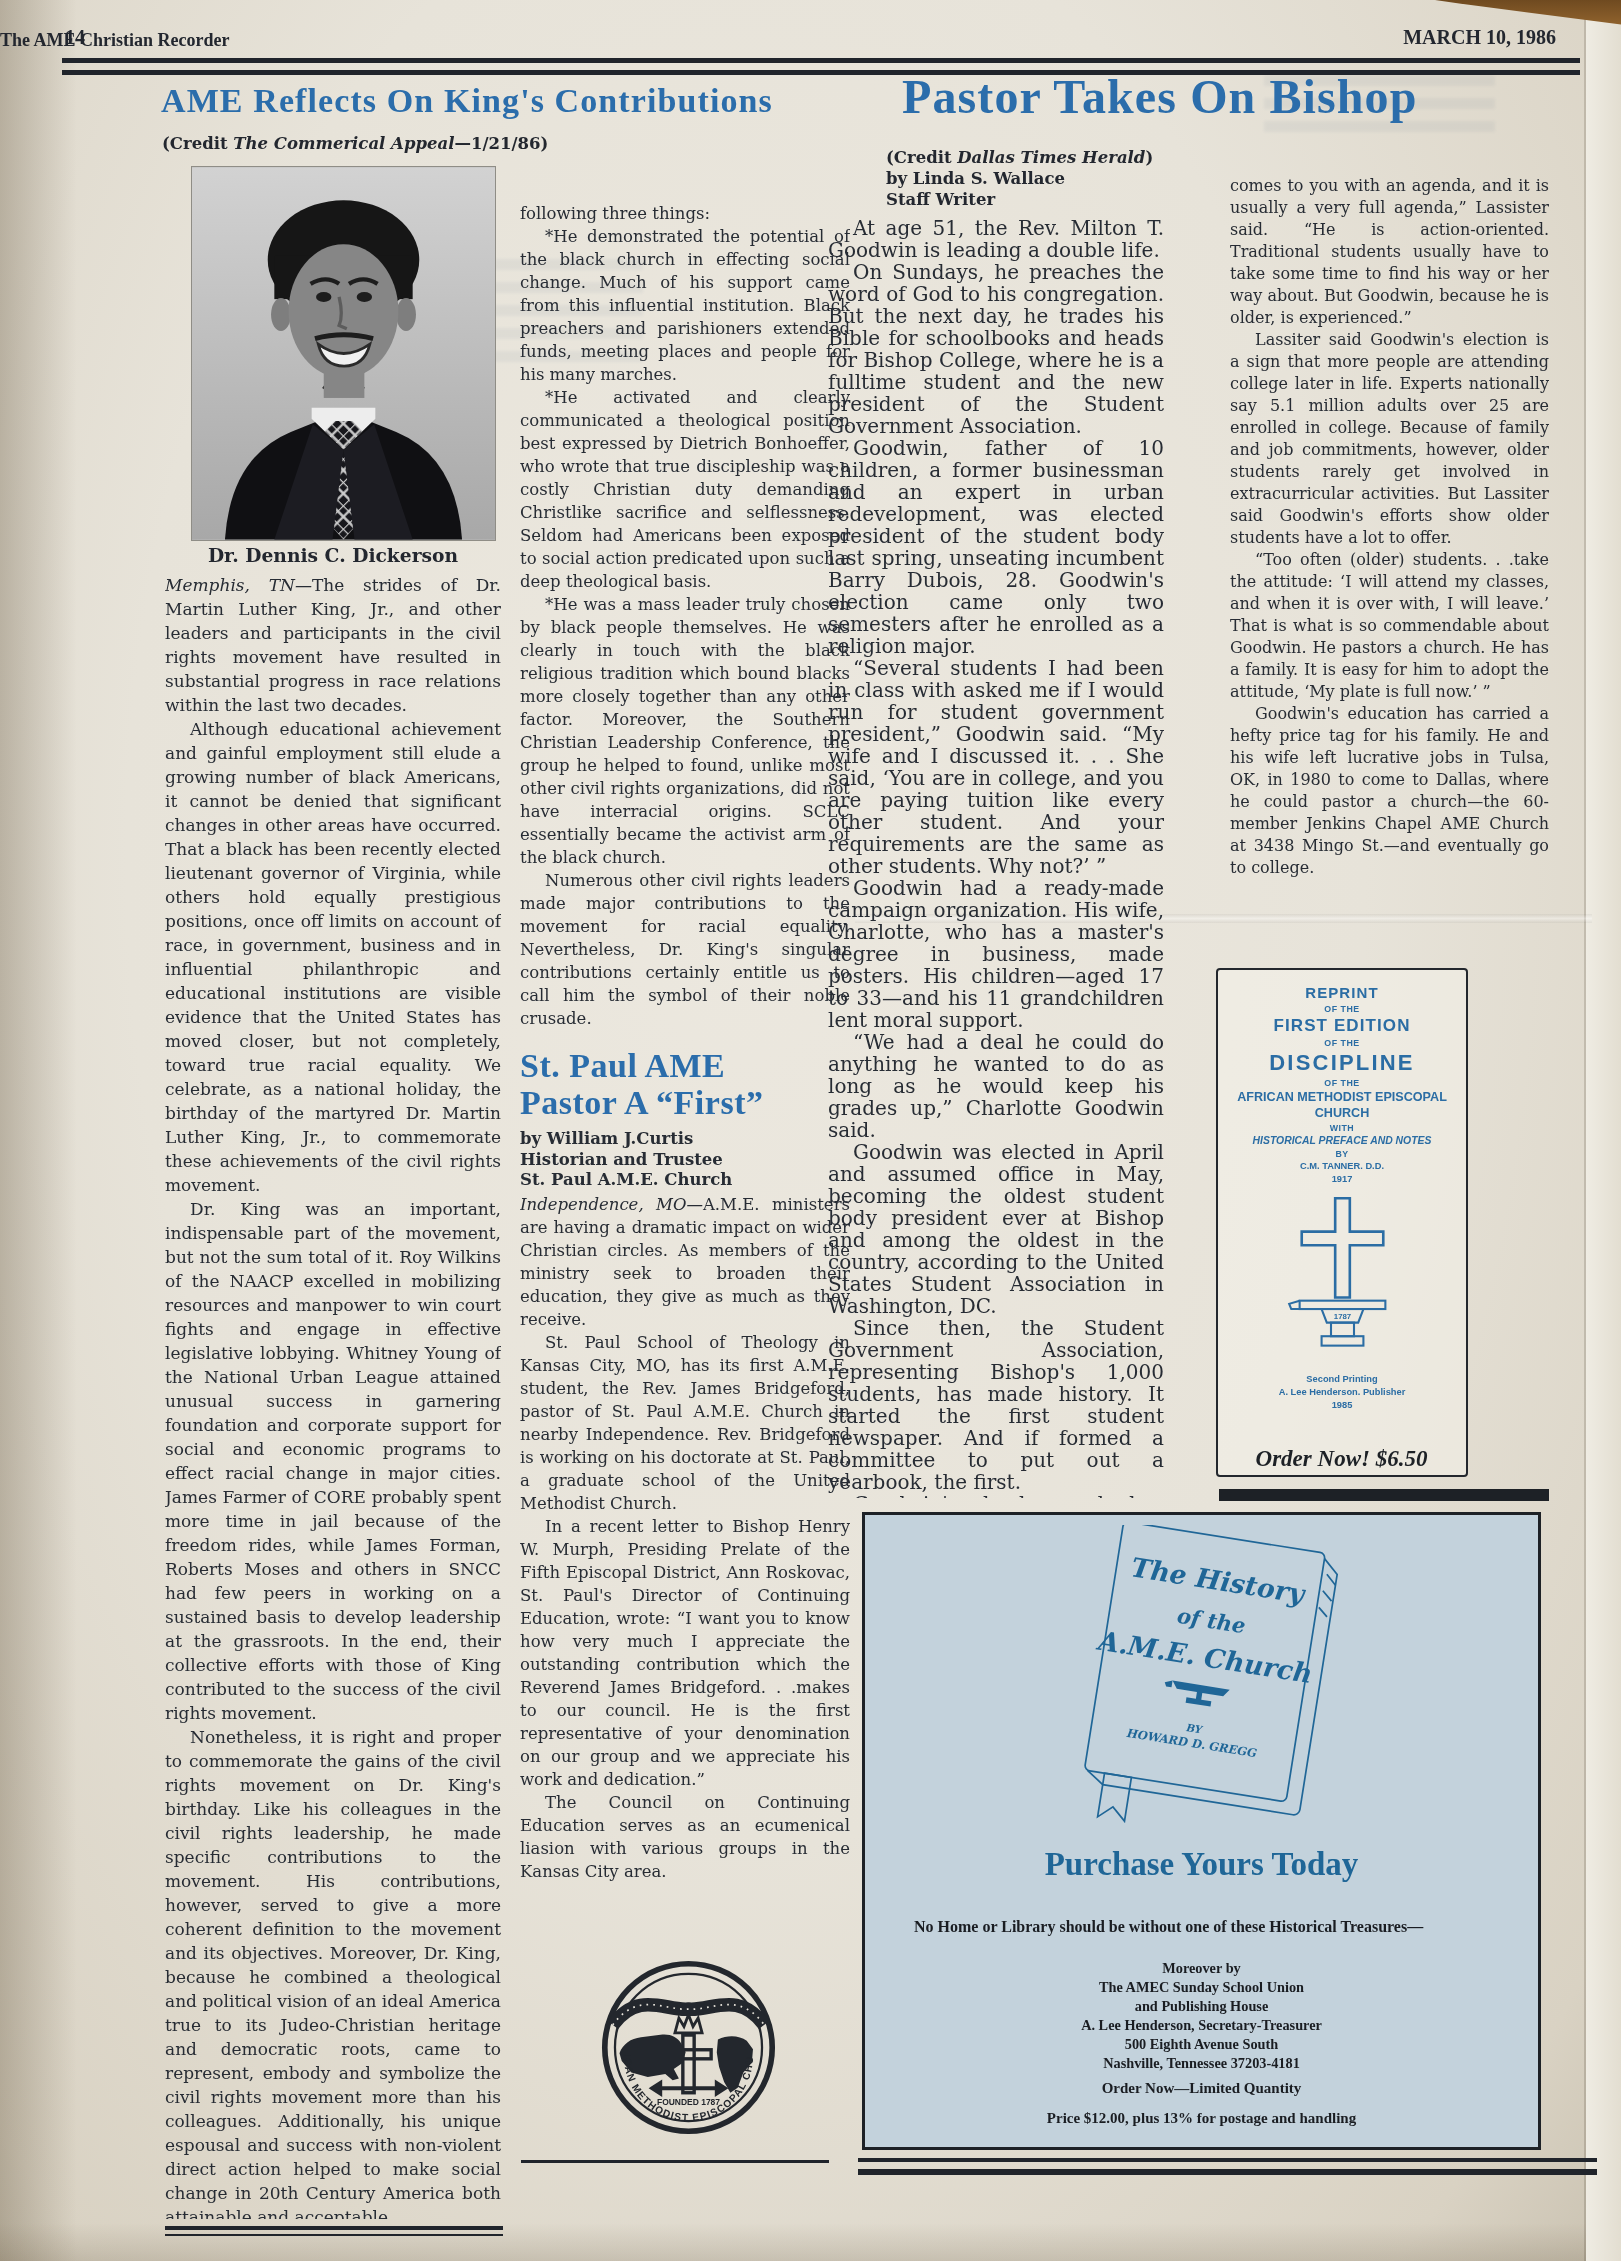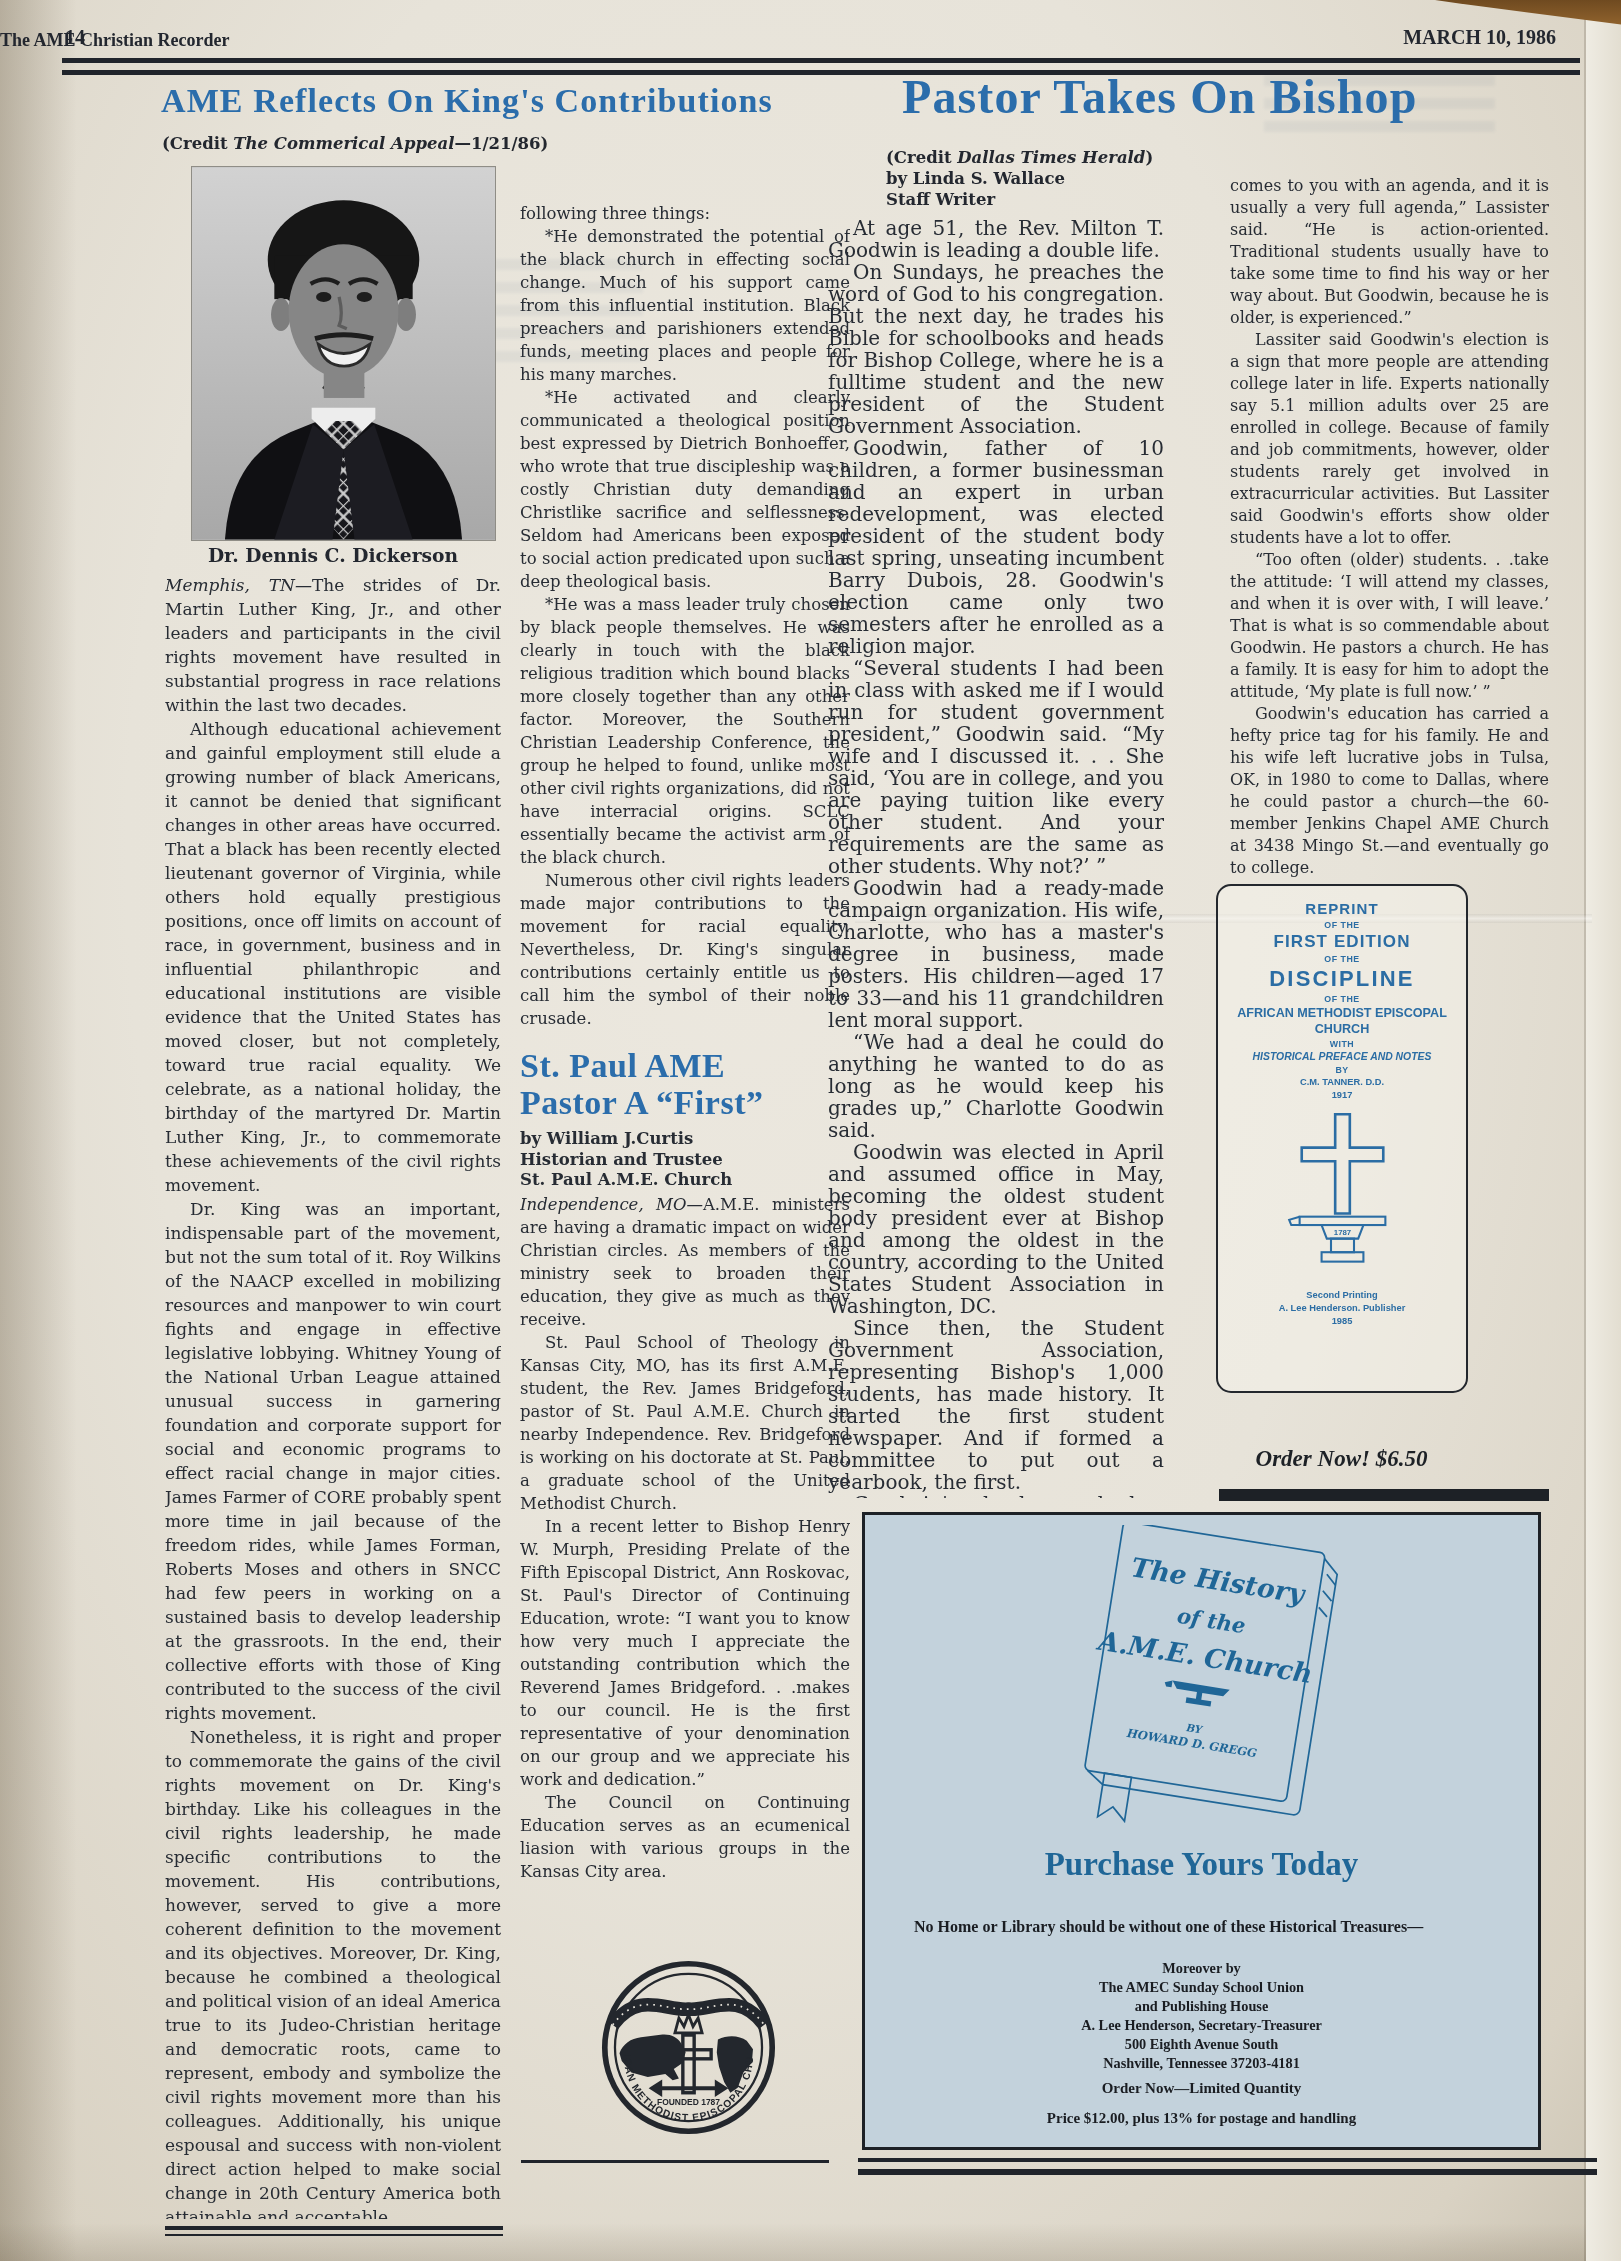--- a/index.html
+++ b/index.html
@@ -43,22 +43,22 @@
   .byline{font-weight:bold;font-size:16.5px;line-height:20.3px;text-align:left;}
   .byline-gap{margin-bottom:3.3px;}
   
   #photo{position:absolute;left:191px;top:166px;width:303px;height:373px;background:#c9c9c9;
     border:1.1px solid #8f8d86;box-shadow:0 0 10px rgba(0,0,0,.12) inset;}
   #caption{position:absolute;left:165px;top:544px;width:336px;text-align:center;
     font-weight:bold;font-size:18.7px;color:#23272f;}
   
   #seal{position:absolute;left:598px;top:1957px;width:181px;height:181px;}
   
-  #disc-box{position:absolute;left:1216px;top:884px;width:248px;height:505px;
-    border:2.2px solid #23272d;border-radius:15px;background:rgba(245,243,236,.5);
+  #disc-box{position:absolute;left:1216px;top:968px;width:248px;height:505px;
+    border:2.2px solid #23272d;border-radius:4px;background:rgba(245,243,236,.5);
     text-align:center;color:#2b6da4;font-family:"Liberation Sans",sans-serif;}
   #disc-box .s{font-size:8.8px;line-height:12px;font-weight:bold;letter-spacing:0.5px;}
   #disc-box .m{font-size:15px;line-height:18.7px;font-weight:bold;letter-spacing:1.1px;}
   #disc-box .l{font-size:17px;line-height:22px;font-weight:bold;letter-spacing:1.1px;}
   #disc-box .xl{font-size:22px;line-height:27.5px;font-weight:bold;letter-spacing:2.2px;}
   #disc-box .churchline{font-size:12.6px;line-height:16.5px;font-weight:bold;letter-spacing:0;}
   #disc-box .ital{font-style:italic;font-size:10.4px;line-height:14.3px;font-weight:bold;}
   #disc-box .tiny{font-size:9.3px;line-height:13px;font-weight:bold;}
   #disc-top{padding-top:14.3px;}
   #disc-print{margin-top:1.1px;}

